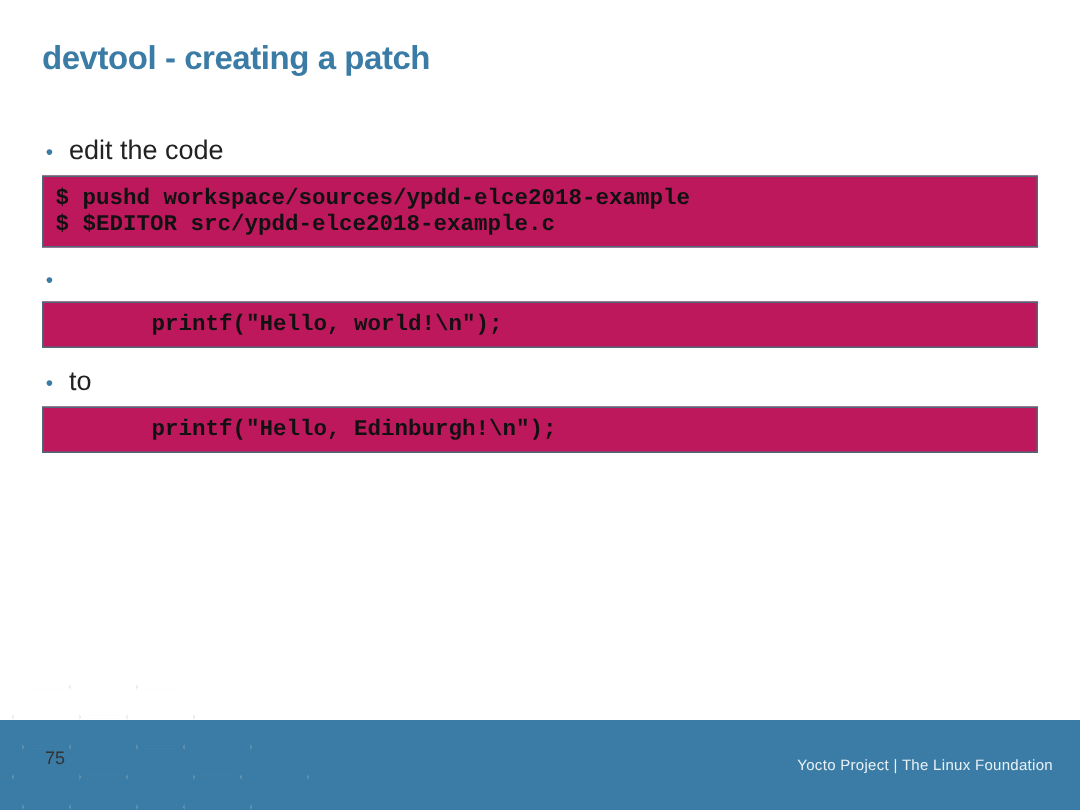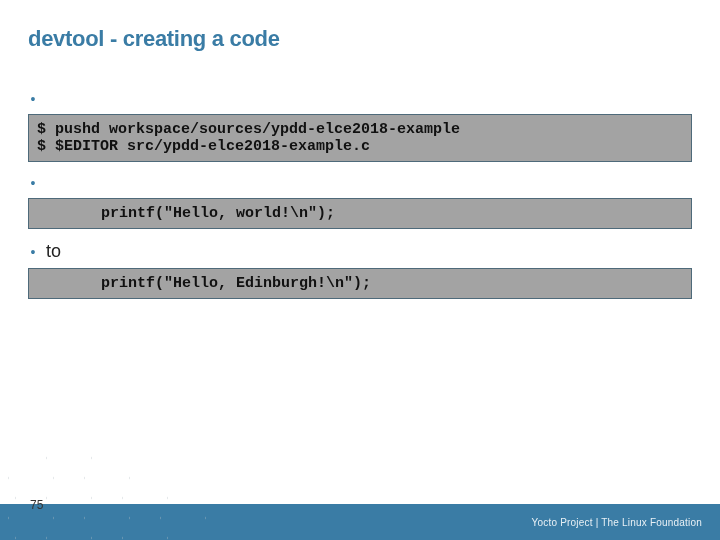--- a/index.html
+++ b/index.html
@@ -35,36 +35,36 @@
   .bullet .dot {
     width: 10px;
     text-align: center;
     margin-right: 8px;
     color: #3a7ca5;
     font-size: 14px;
     line-height: 18px;
   }
   .codebox {
     border: 1px solid #4e6a7a;
-    background: #a3a3a3;
+    background: #be185d;
     padding: 6px 8px;
     font-family: "Courier New", Courier, monospace;
     font-size: 15px;
     font-weight: 700;
     color: #111;
     white-space: pre;
     margin: 4px 0 12px 0;
   }
   .codebox.indent {
     padding-left: 72px;
   }
   .footer-bar {
     position: absolute;
     left: 0; right: 0; bottom: 0;
-    height: 36px;
+    height: 60px;
     background: #3a7ca5;
     display: flex;
     align-items: center;
     justify-content: flex-end;
     padding: 0 18px;
     overflow: hidden;
   }
   .footer-text {
     color: #e8f0f5;
     font-size: 10px;
@@ -111,26 +111,27 @@
   .h9  { left: 152px; top:  70px; }
   .h10 { left: 152px; top: 110px; }
   .h11 { left: 190px; top:  90px; }
   .h12 { left:   0px; top: 110px; }
 </style>
 </head>
 <body>
 
 <div class="slide">
 
-  <div class="title">devtool - creating a code</div>
+  <div class="title">devtool - creating a patch</div>
 
   <div class="content">
 
     <div class="bullet">
       <span class="dot">•</span>
+      <span>edit the code</span>
     </div>
     <div class="codebox">$ pushd workspace/sources/ypdd-elce2018-example
 $ $EDITOR src/ypdd-elce2018-example.c</div>
 
     <div class="bullet">
       <span class="dot">•</span>
     </div>
     <div class="codebox indent">printf("Hello, world!\n");</div>
 
     <div class="bullet">

